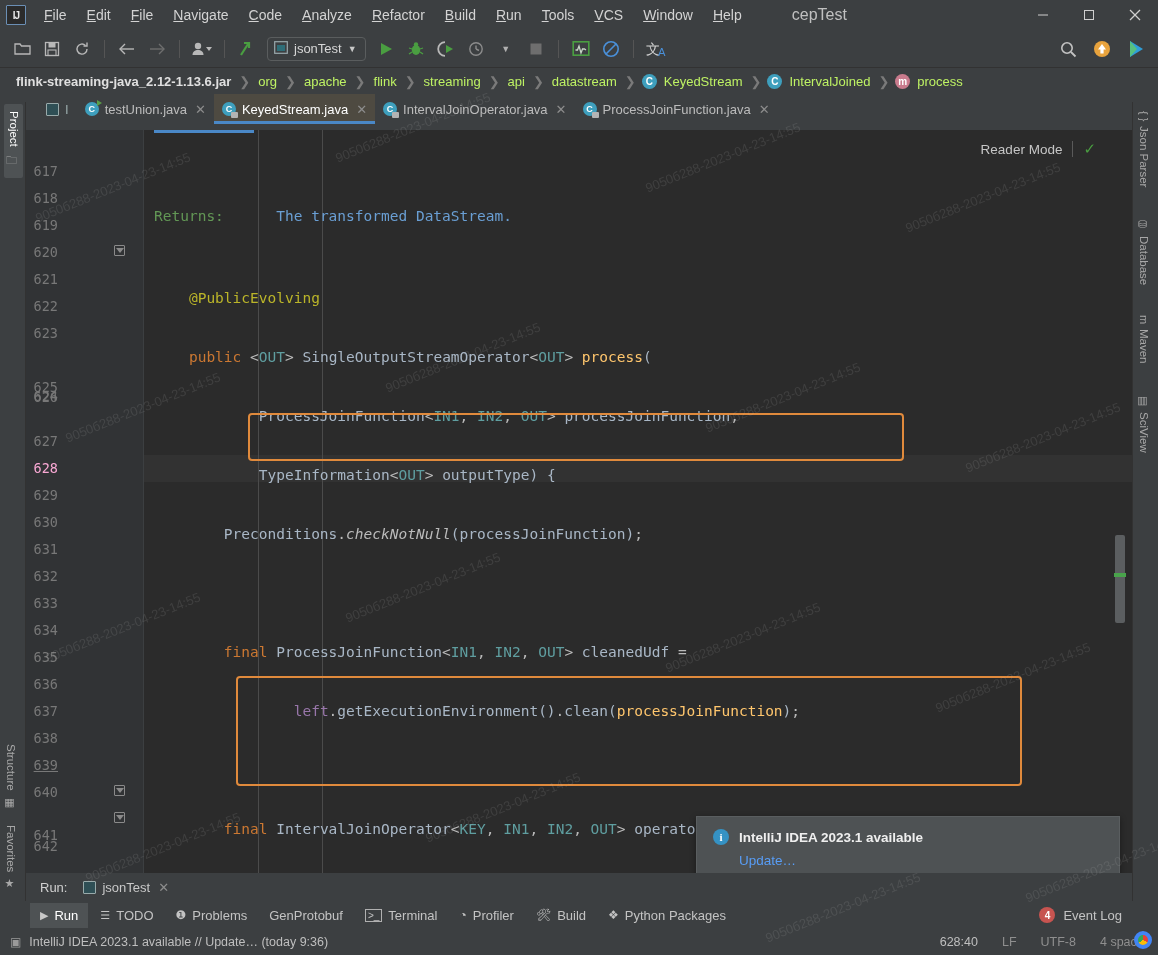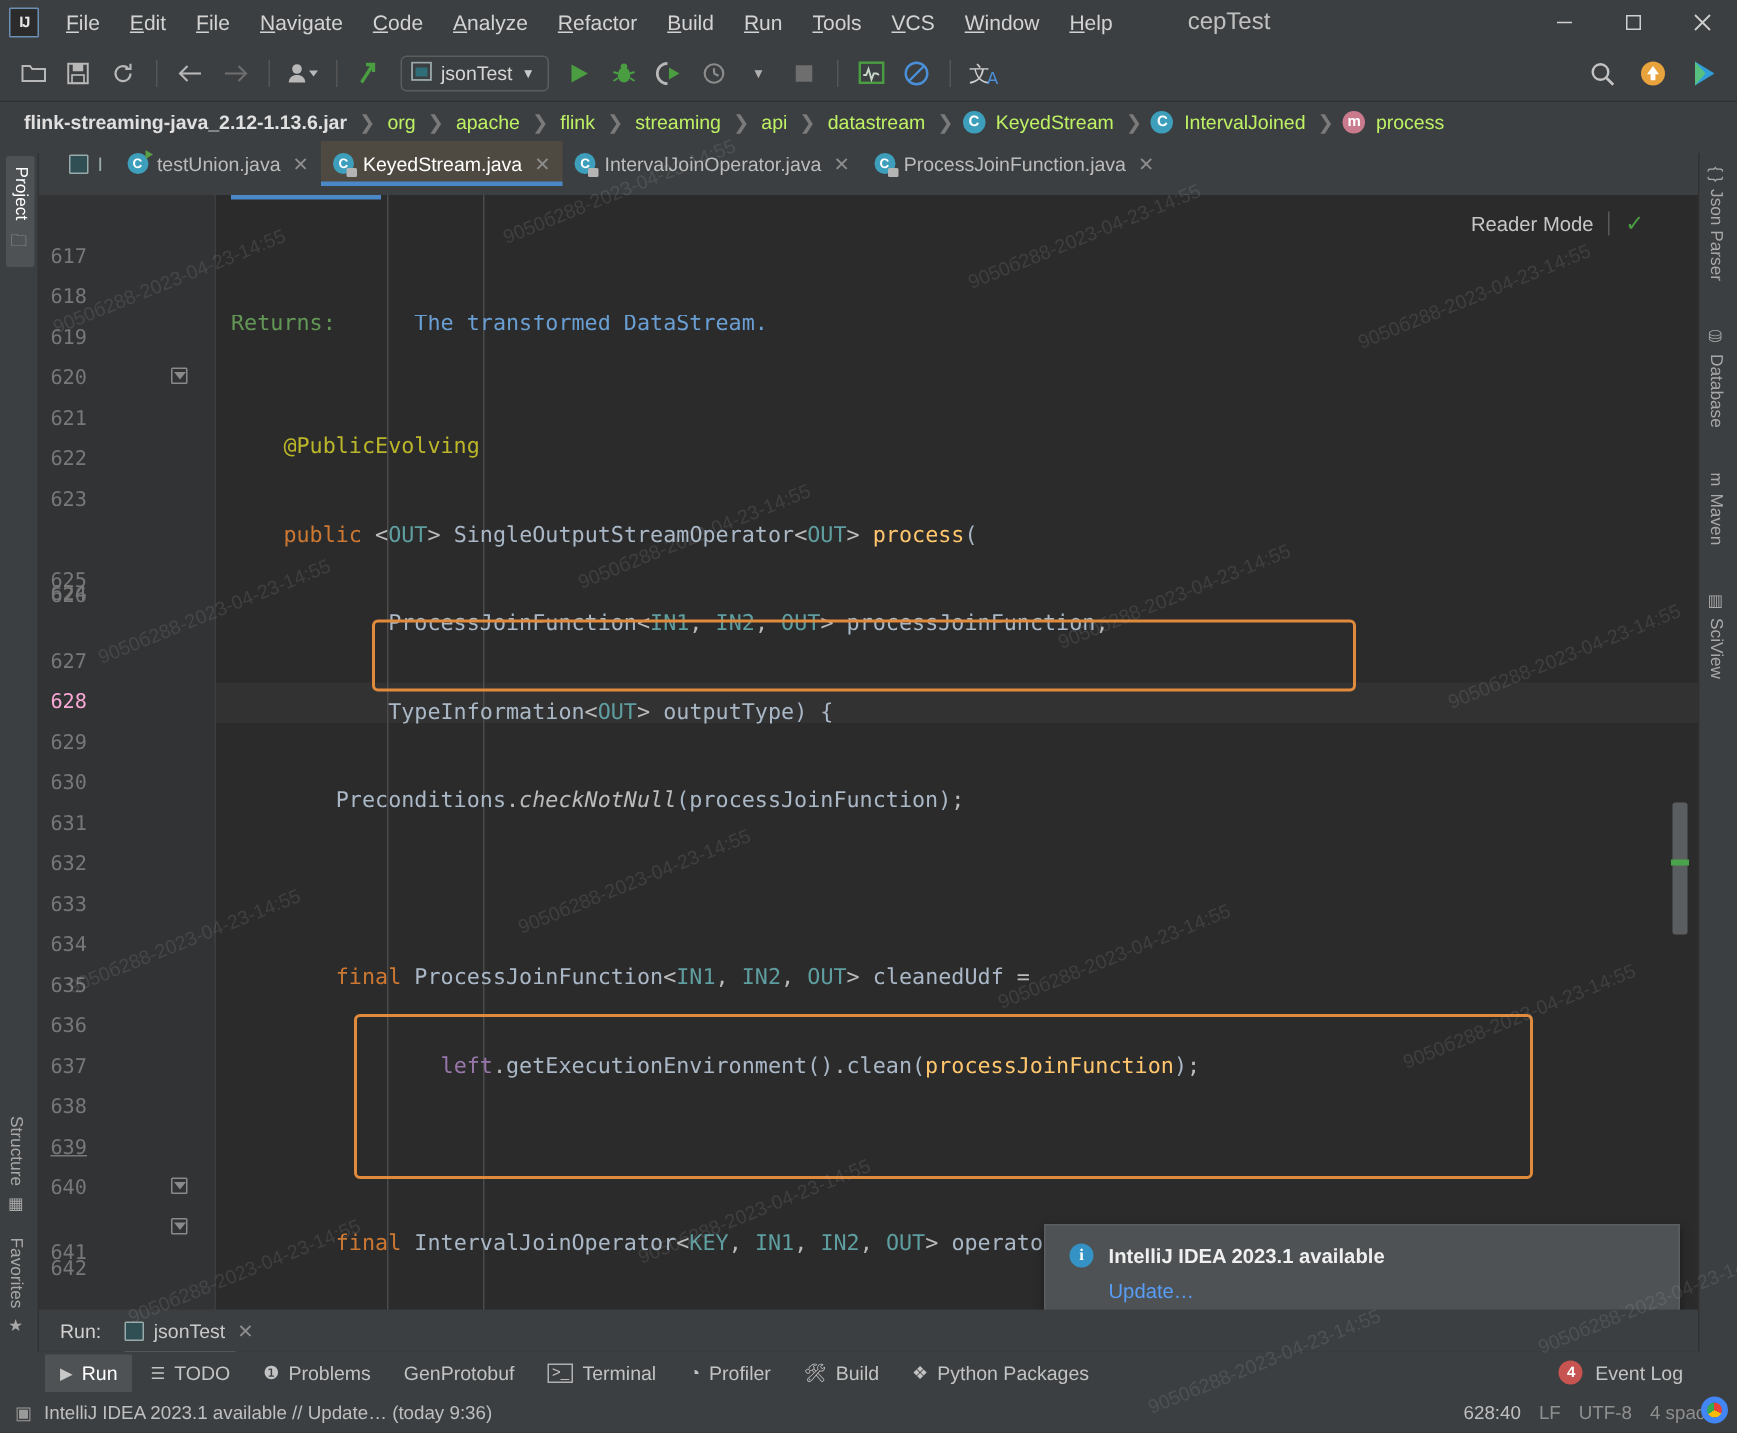--- a/index.html
+++ b/index.html
@@ -204,21 +204,21 @@
   .twbtn { display:flex; align-items:center; gap:6px; padding: 5px 10px; white-space:nowrap;}
   .twbtn.active { background:#4e5254; color:#ffffff; }
   .tw-right { position:absolute; right:10px; display:flex; align-items:center; gap:8px;}
   .evt-badge { width:16px;height:16px;border-radius:50%;background:#c75450;color:#fff;font-size:10px;
                display:flex;align-items:center;justify-content:center;font-weight:bold;}
 
   .statusbar {
     position:absolute; left:0; right:0; bottom:0; height:26px; background:#3c3f41;
     display:flex; align-items:center; padding-left:10px; font-size:12.5px; color:#bfbfbf; gap:8px;
   }
-  .sb-right { position:absolute; right:8px; display:flex; align-items:center; gap:12px; }
+  .sb-right { position:absolute; right:8px; display:flex; align-items:center; gap:24px; }
   .sb-dim { color:#8f8f8f; }
 
   
   .wm { position:absolute; inset:0; pointer-events:none; overflow:hidden; z-index: 50; }
   .wm span {
     position:absolute; color: rgba(200,200,200,0.13); font-size: 13px;
     transform: rotate(-22deg); white-space:nowrap; font-family:"Liberation Sans",sans-serif;
   }
   .csdn {
     position:absolute; right: 36px; bottom: 12px; z-index: 60;

